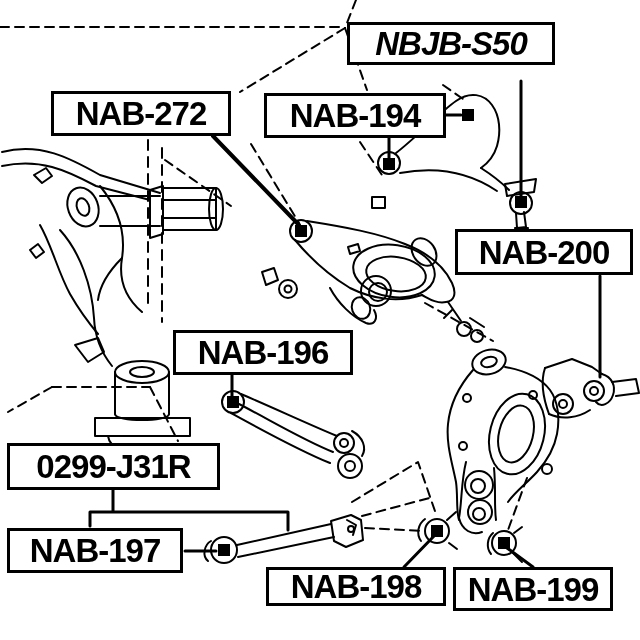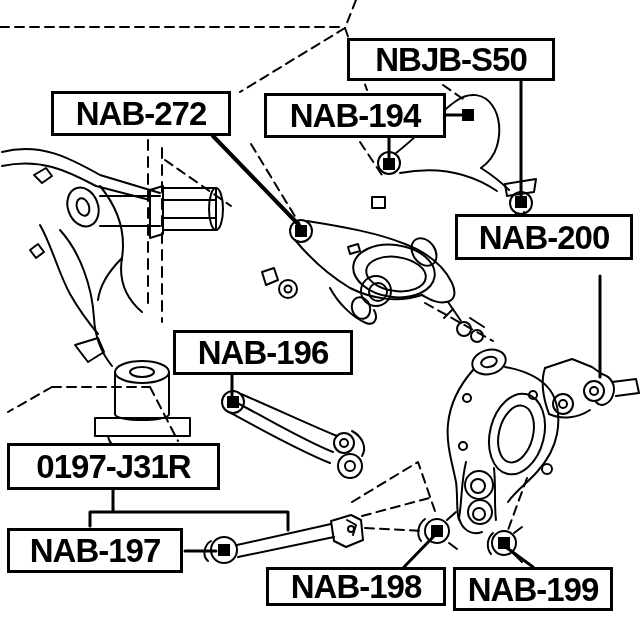--- a/index.html
+++ b/index.html
@@ -195,30 +195,30 @@
       <rect x="462" y="109" width="12" height="12"></rect>
       <rect x="383" y="158" width="12" height="12"></rect>
       <rect x="295" y="225" width="12" height="12"></rect>
       <rect x="227" y="396" width="12" height="12"></rect>
       <rect x="218" y="544" width="12" height="12"></rect>
       <rect x="431" y="525" width="12" height="12"></rect>
       <rect x="498" y="537" width="12" height="12"></rect>
     </g>
   </svg>
 
-  <div class="box" style="left:347px;top:38px;width:208px;height:43px;">NBJB-S50</div>
+  <div class="box" style="left:347px;top:22px;width:208px;height:43px;font-style:italic;">NBJB-S50</div>
 
   <div class="box" style="left:51px;top:91px;width:180px;height:45px;">NAB-272</div>
 
   <div class="box" style="left:264px;top:93px;width:182px;height:45px;">NAB-194</div>
 
-  <div class="box" style="left:455px;top:214px;width:178px;height:46px;">NAB-200</div>
+  <div class="box" style="left:455px;top:229px;width:178px;height:46px;">NAB-200</div>
 
   <div class="box" style="left:173px;top:330px;width:180px;height:45px;">NAB-196</div>
 
-  <div class="box" style="left:7px;top:443px;width:213px;height:47px;">0197-J31R</div>
+  <div class="box" style="left:7px;top:443px;width:213px;height:47px;">0299-J31R</div>
 
   <div class="box" style="left:7px;top:528px;width:176px;height:45px;">NAB-197</div>
 
   <div class="box" style="left:266px;top:567px;width:180px;height:39px;">NAB-198</div>
 
   <div class="box" style="left:453px;top:567px;width:160px;height:44px;">NAB-199</div>
 </div>
 
 </body></html>

